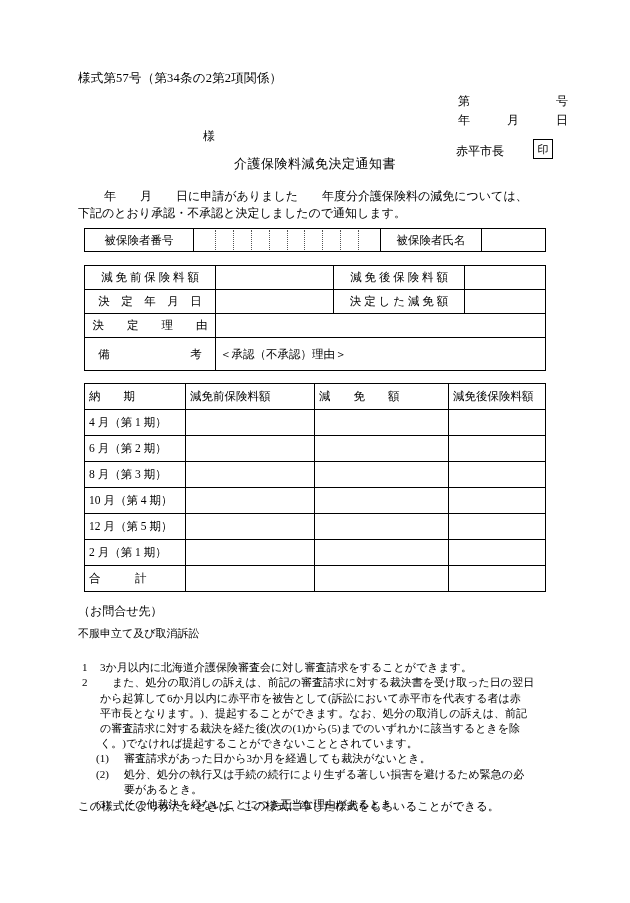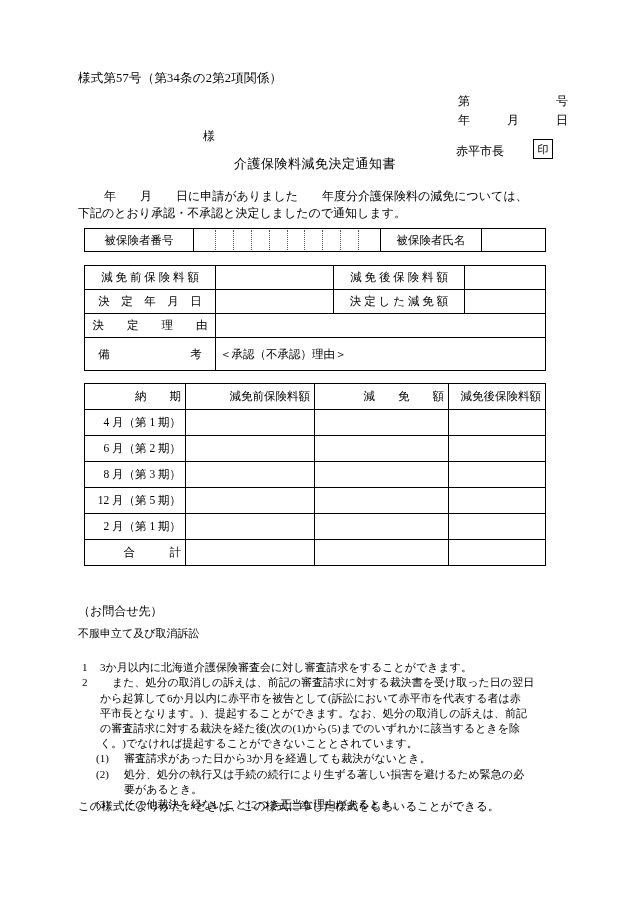--- a/index.html
+++ b/index.html
@@ -134,21 +134,21 @@
     width: 462px;
   }
   #decision-table td { height: 23px; }
 
   
   #payment-table {
     left: 84px;
     top: 383px;
     width: 462px;
   }
-  #payment-table td { height: 25px; text-align: right; }
+  #payment-table td { height: 25px; text-align: left; }
 
   .contact {
     position: absolute;
     left: 78px;
     top: 603px;
     font-size: 12px;
   }
 
   .appeal {
     position: absolute;
@@ -276,20 +276,26 @@
       <td></td>
     </tr>
     <tr>
       <td>6 月（第 2 期）</td>
       <td></td>
       <td></td>
       <td></td>
     </tr>
     <tr>
       <td>8 月（第 3 期）</td>
+      <td></td>
+      <td></td>
+      <td></td>
+    </tr>
+    <tr>
+      <td>10 月（第 4 期）</td>
       <td></td>
       <td></td>
       <td></td>
     </tr>
     <tr>
       <td>12 月（第 5 期）</td>
       <td></td>
       <td></td>
       <td></td>
     </tr>

